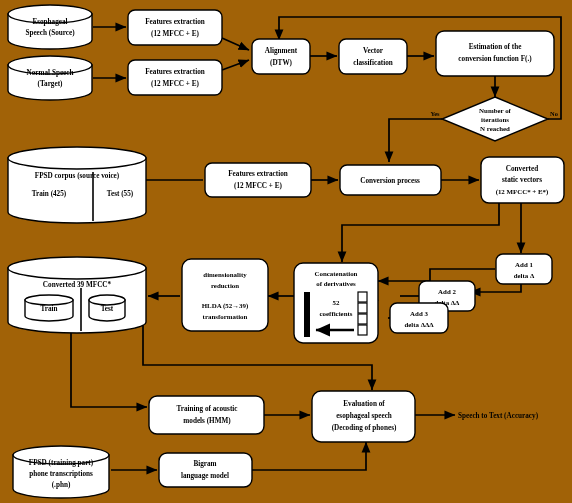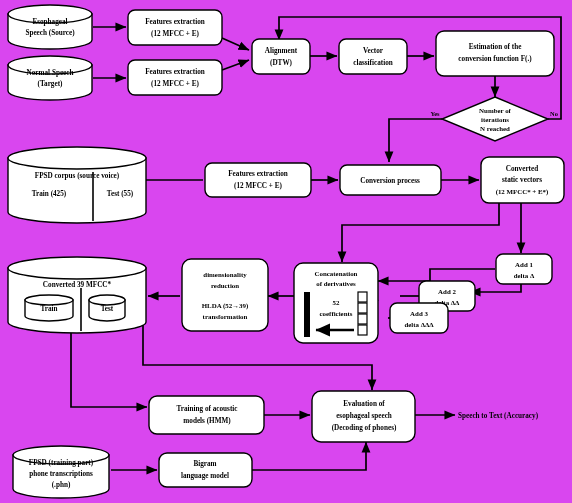--- a/index.html
+++ b/index.html
@@ -1,18 +1,18 @@
 <!DOCTYPE html>
 <html><head>
 <meta charset="utf-8">
 <style>
   html,body{margin:0;padding:0;background:#ffffff;}
   body{width:572px;height:503px;overflow:hidden;
        font-family:"Liberation Serif",serif;}
-  #diagram{position:relative;width:572px;height:503px;background:#d946ef;}
+  #diagram{position:relative;width:572px;height:503px;background:#a16207;}
   svg{display:block;}
   .nodeRect{fill:#ffffff;stroke:#000000;stroke-width:1.4;}
   .cylBody{fill:#ffffff;stroke:#000000;stroke-width:1.4;}
   .cylTop{fill:#ffffff;stroke:#000000;stroke-width:1.4;}
   .diamond{fill:#ffffff;stroke:#000000;stroke-width:1.4;}
   .edge{stroke:#000000;stroke-width:1.7;fill:none;}
   .edgeThick{stroke:#000000;stroke-width:2.6;fill:none;}
   .divider{stroke:#000000;stroke-width:1.6;}
   .barfill{fill:#000000;}
   .smallbox{fill:#ffffff;stroke:#000000;stroke-width:1.2;}

